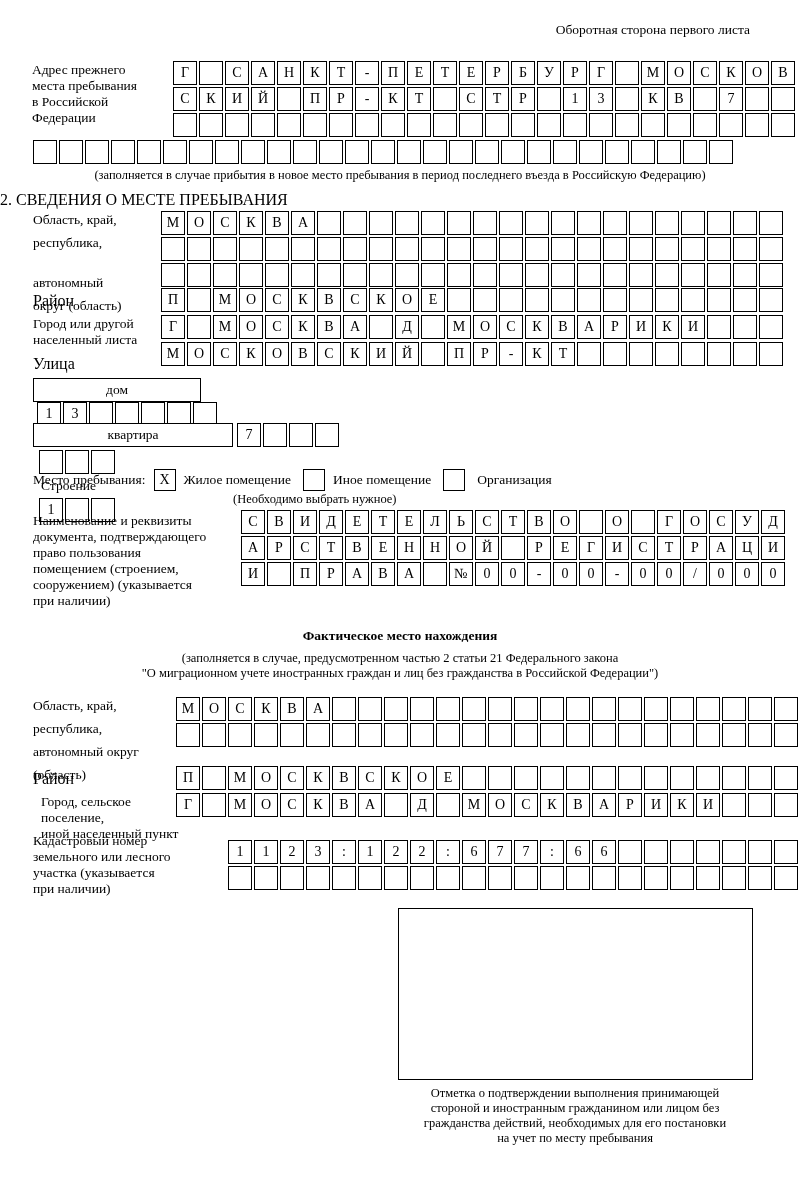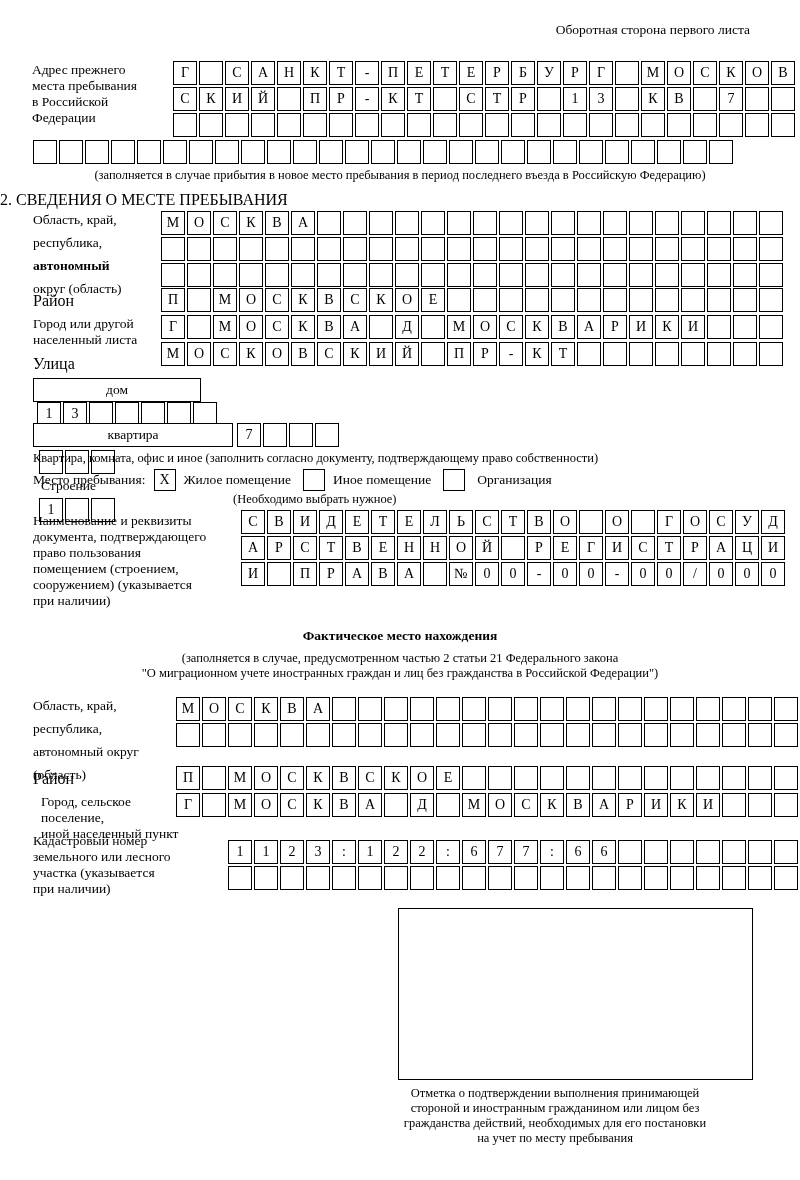--- a/index.html
+++ b/index.html
@@ -220,21 +220,21 @@
 
   <div class="abs" style="left:0; top:168px; width:800px;">
     <div class="note-c">(заполняется в случае прибытия в новое место пребывания в период последнего въезда в Российскую Федерацию)</div>
   </div>
 
   <div class="abs" style="left:0; top:191px; width:800px;">2. СВЕДЕНИЯ О МЕСТЕ ПРЕБЫВАНИЯ</div>
 
   <div class="abs" style="left:33px; top:212px; width:140px;">
     <div class="label">Область, край,</div>
     <div class="label" style="margin-top:7px;">республика,</div>
-    <div class="label" style="margin-top:7px;font-weight:bold;">автономный</div>
+    <div class="label" style="margin-top:24px;">автономный</div>
     <div class="label" style="margin-top:7px;">округ (область)</div>
   </div>
   <div class="abs" style="left:161px; top:211px;">
     <div class="cells" id="s2r-row0">
         <div class="cell">М</div>
         <div class="cell">О</div>
         <div class="cell">С</div>
         <div class="cell">К</div>
         <div class="cell">В</div>
         <div class="cell">А</div>
@@ -433,23 +433,20 @@
   <div class="abs" style="left:33px; top:423px; display:flex;">
     <div class="framed" style="width:200px;">квартира</div>
     <div class="cells" id="flat-cells" style="margin-left:4px;">
         <div class="cell">7</div>
         <div class="cell blank"></div>
         <div class="cell blank"></div>
         <div class="cell blank"></div>
       </div>
   </div>
 
-  <div class="abs" style="left:33px; top:451px;">
-    <div class="small">Квартира, комната, офис и иное (заполнить согласно документу, подтверждающему право собственности)</div>
-  </div>
 
   <div class="abs" style="left:33px; top:469px; display:flex; align-items:center;">
     <span class="label">Место пребывания:</span>
     <span class="chk" style="margin-left:8px;">X</span>
     <span class="label" style="margin-left:8px;">Жилое помещение</span>
     <span class="chk" style="margin-left:12px;"></span>
     <span class="label" style="margin-left:8px;">Иное помещение</span>
     <span class="chk" style="margin-left:12px;"></span>
     <span class="label" style="margin-left:12px;">Организация</span>
   </div>
@@ -720,20 +717,20 @@
         <div class="cell blank"></div>
         <div class="cell blank"></div>
         <div class="cell blank"></div>
         <div class="cell blank"></div>
         <div class="cell blank"></div>
         <div class="cell blank"></div>
       </div>
   </div>
 
   <div class="abs bigbox" style="left:398px; top:908px; width:355px; height:172px;"></div>
-  <div class="abs" style="left:340px; top:1086px; width:430px;">
+  <div class="abs" style="left:360px; top:1086px; width:430px;">
     <div class="footnote">Отметка о подтверждении выполнения принимающей</div>
     <div class="footnote">стороной и иностранным гражданином или лицом без</div>
     <div class="footnote">гражданства действий, необходимых для его постановки</div>
     <div class="footnote">на учет по месту пребывания</div>
   </div>
 
 </div>
 
 </body></html>

